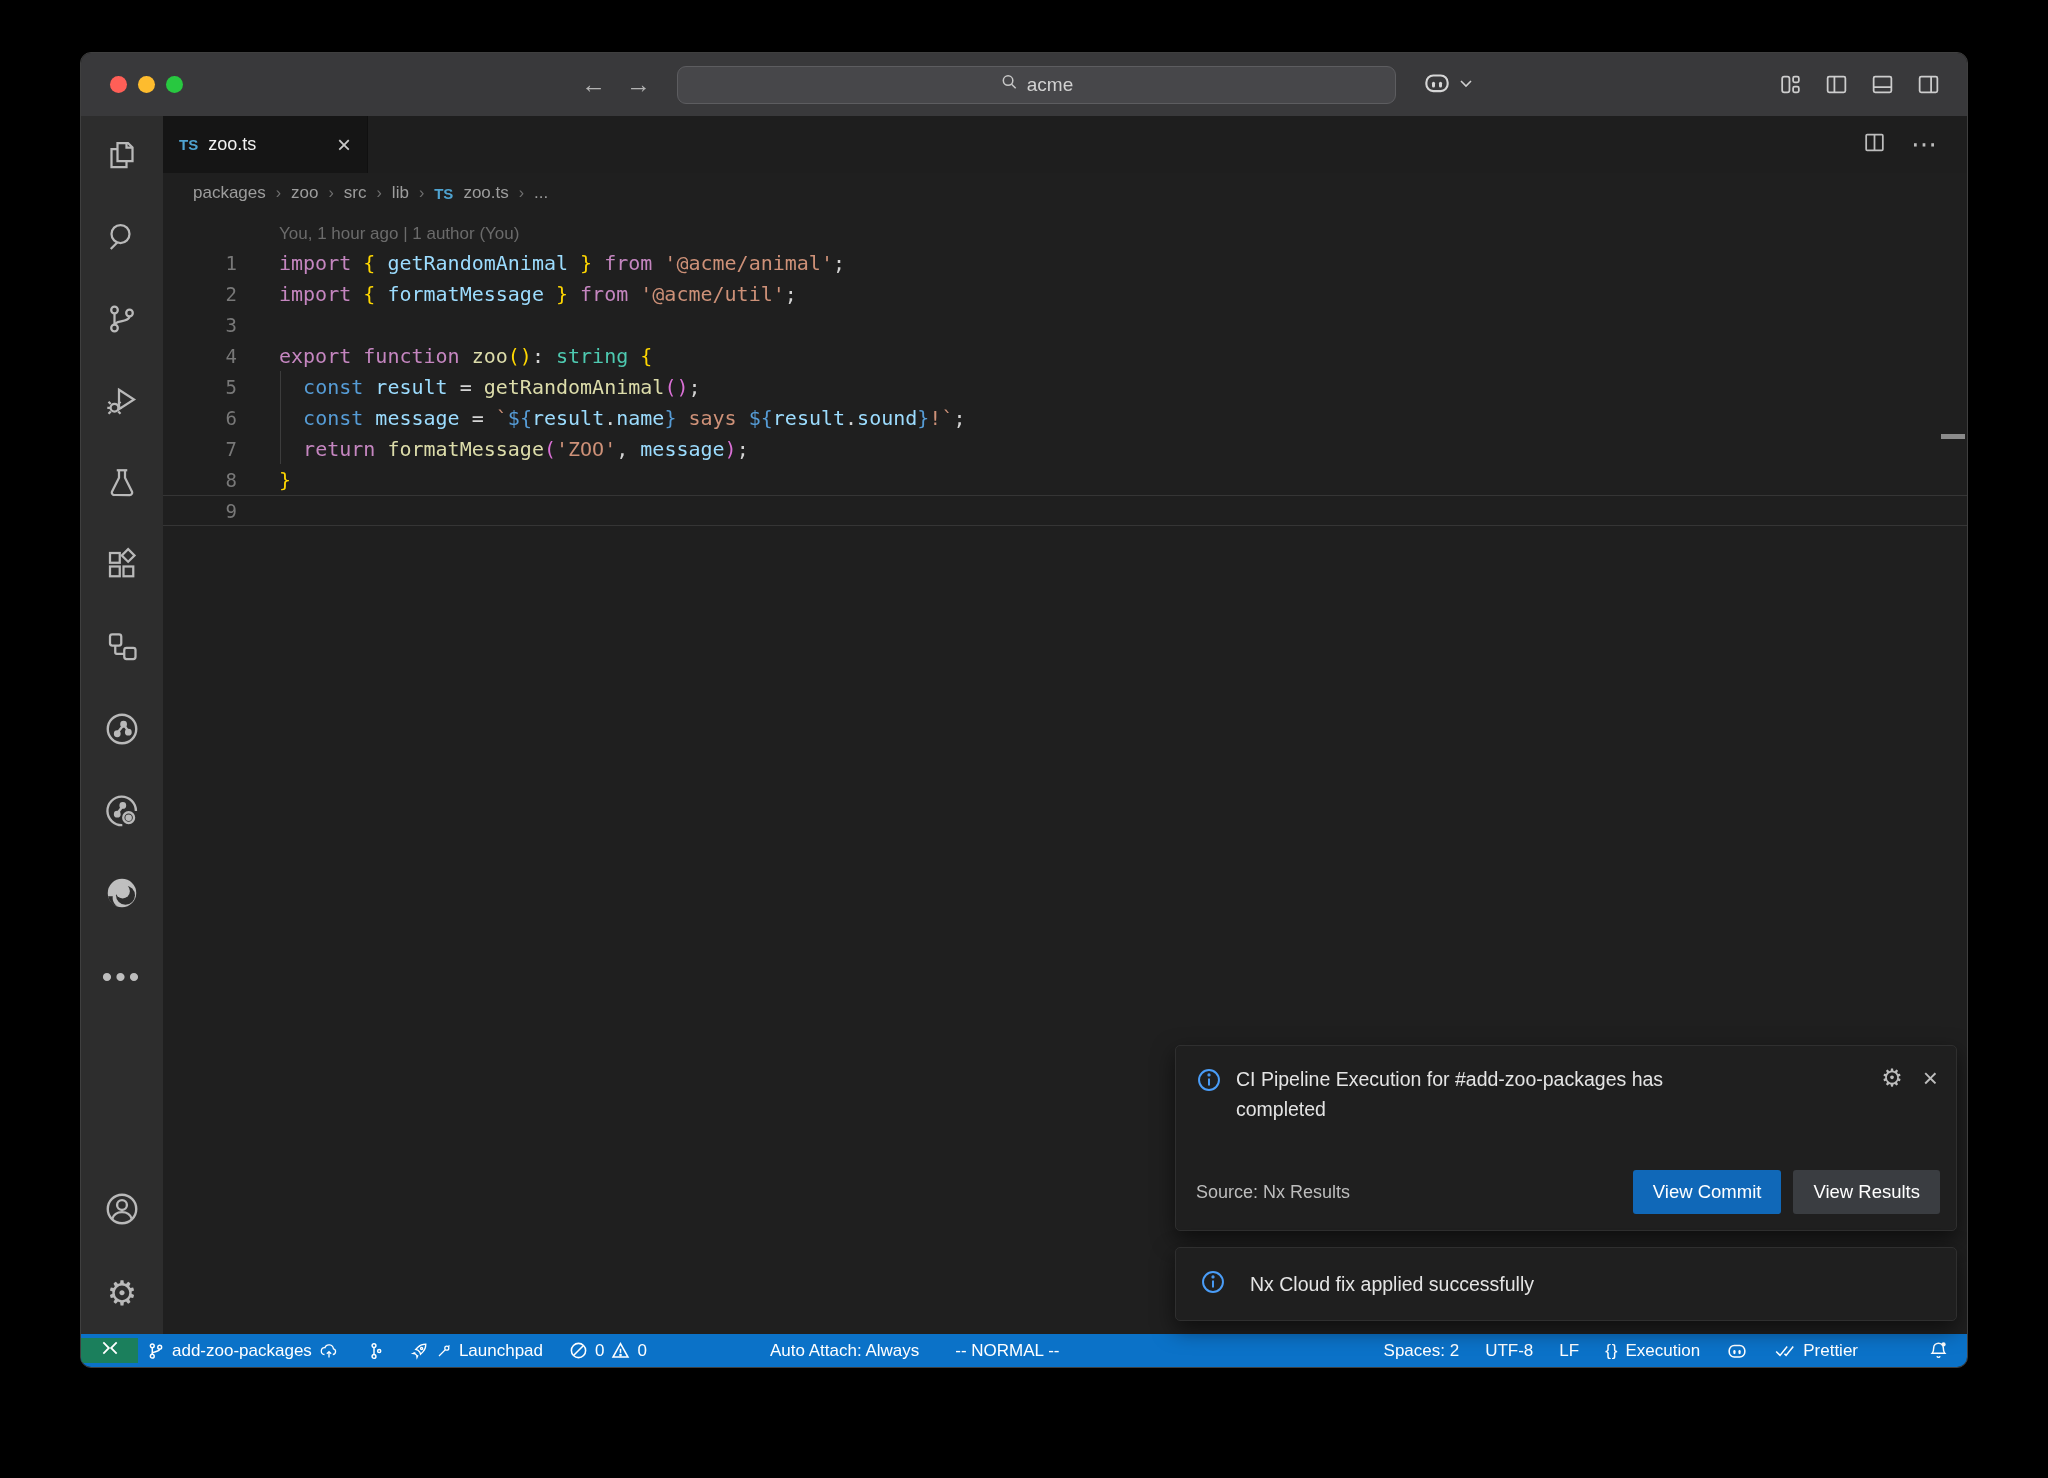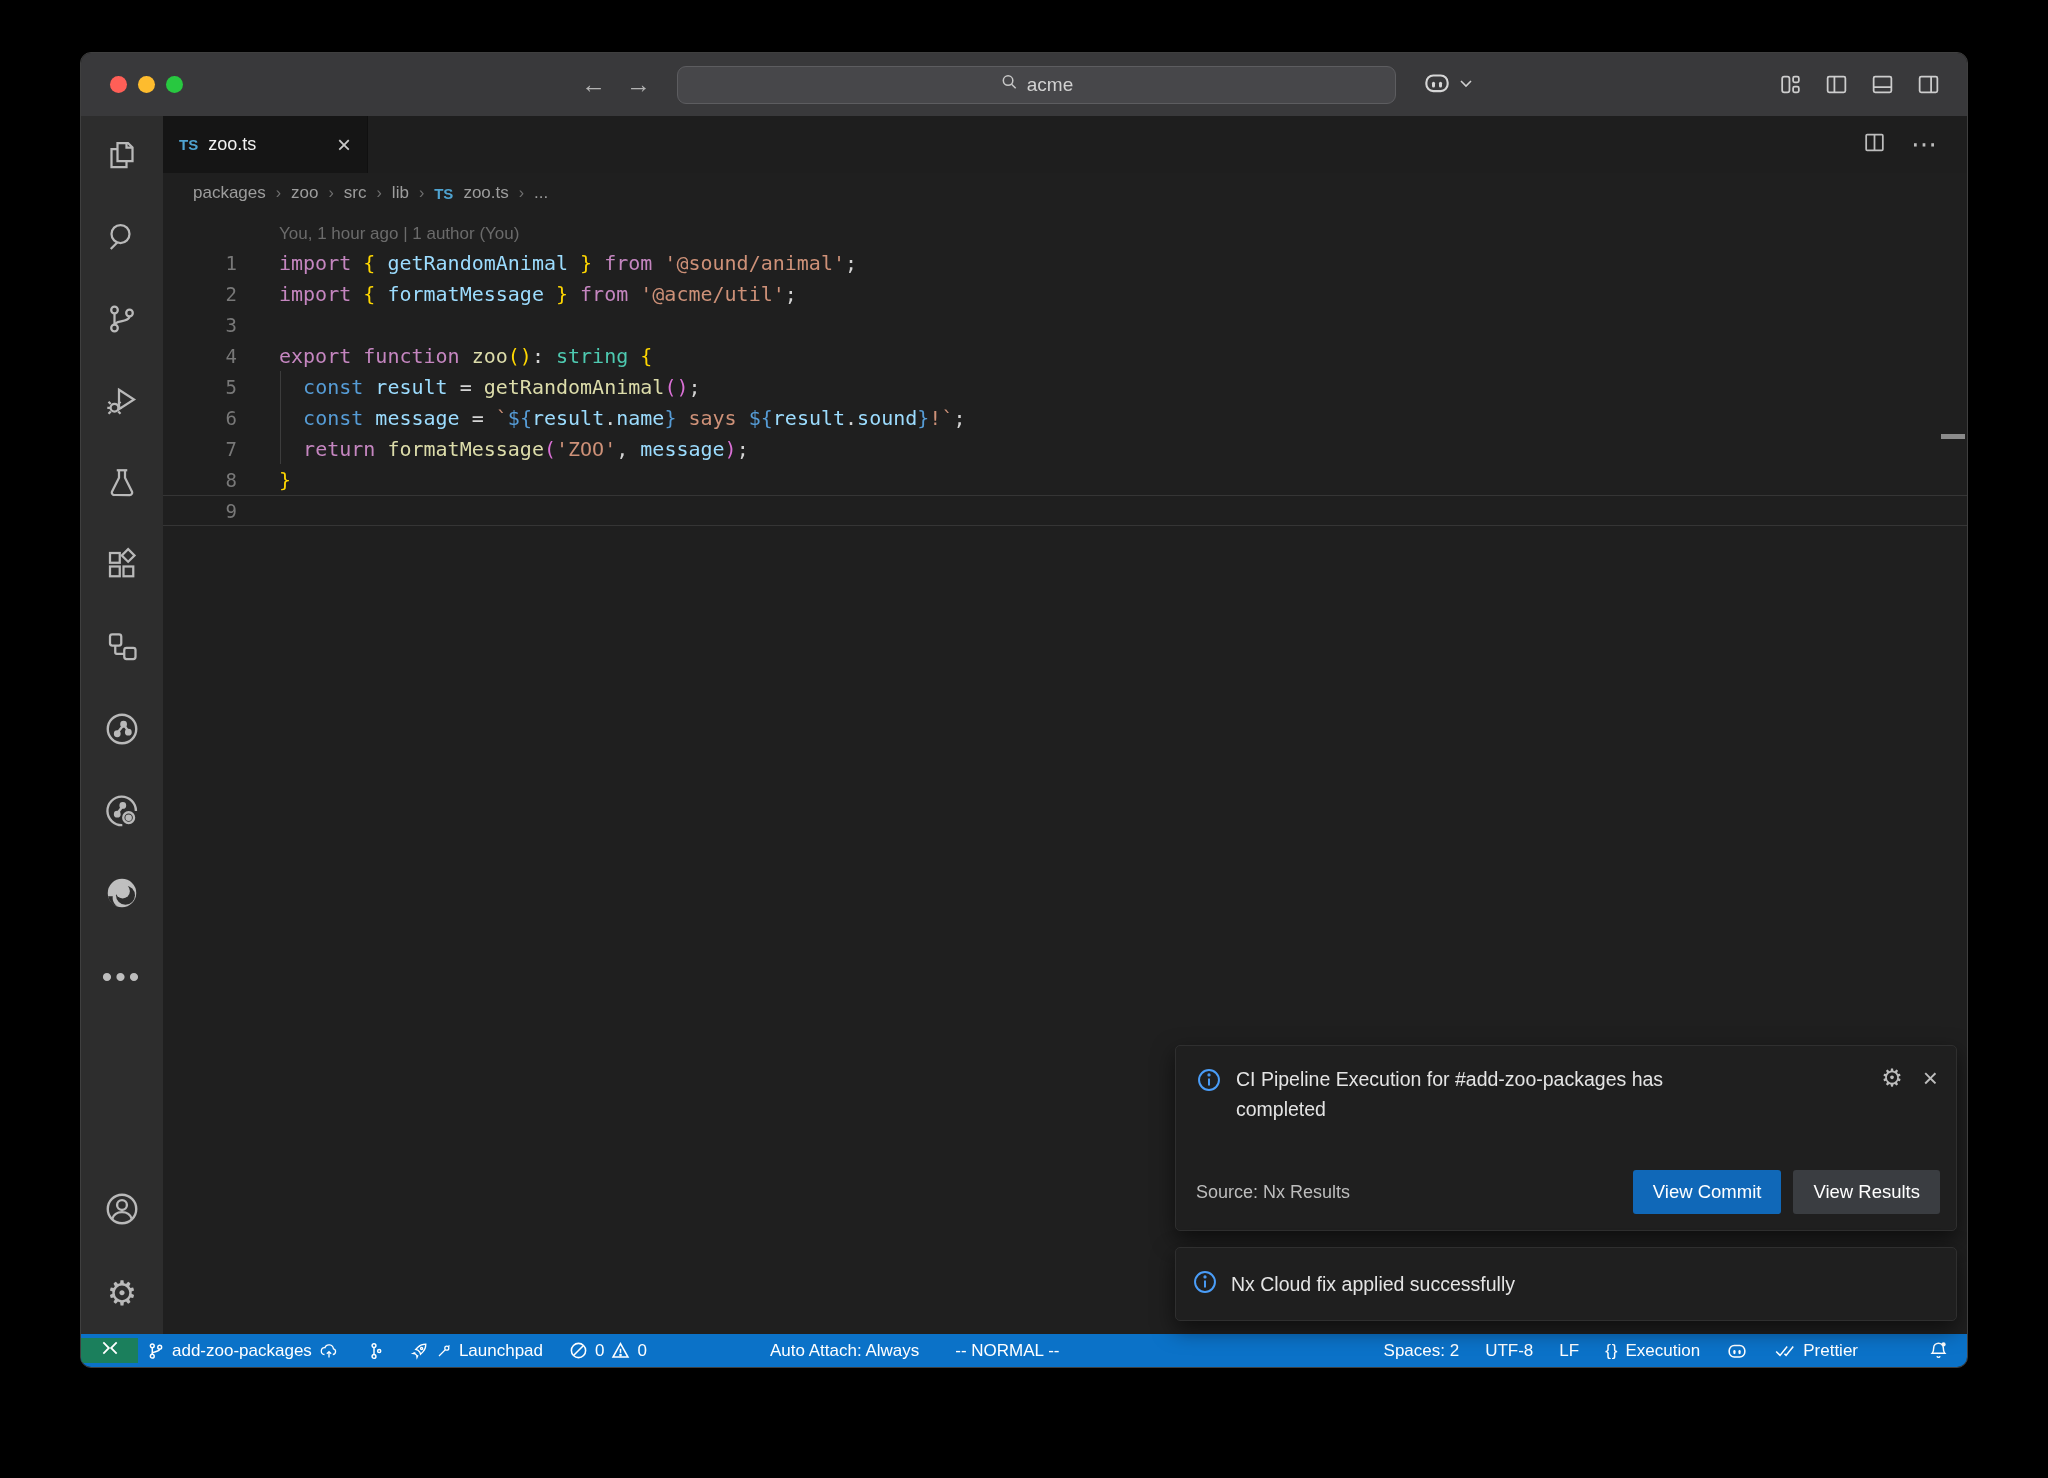--- a/index.html
+++ b/index.html
@@ -53,21 +53,21 @@
   .tk-kw{color:#c586c0} .tk-dkw{color:#569cd6} .tk-var{color:#9cdcfe} .tk-fn{color:#dcdcaa}
   .tk-typ{color:#4ec9b0} .tk-str{color:#ce9178} .tk-b1{color:#ffd700} .tk-b2{color:#da70d6} .tk-pun{color:#d4d4d4}
   .indent-guide { position:absolute; left:117px; top:158px; height:93px; width:1px; background:rgba(255,255,255,0.13); }
   .ruler-mark { position:absolute; right:2px; top:221px; width:24px; height:5px; background:#8b8b8b; }
 
   
   .toasts { position:absolute; right:10px; bottom:46px; width:782px; display:flex; flex-direction:column; gap:16px; }
   .toast { background:#1f1f1f; border:1px solid #2f2f2f; border-radius:5px;
            box-shadow:0 8px 22px rgba(0,0,0,0.55); position:relative; }
   .toast.big { height:186px; padding:18px 18px 16px 20px; }
-  .toast.small { height:74px; padding:0 16px; display:flex; align-items:center; gap:13px; }
+  .toast.small { height:74px; padding:0 24px; display:flex; align-items:center; gap:24px; }
   .toast-head { display:flex; align-items:flex-start; gap:14px; }
   .toast-msg { width:470px; color:#e4e4e4; font-size:19.5px; line-height:30px; }
   .toast-tools { margin-left:auto; display:flex; align-items:center; gap:20px; color:#bdbdbd; }
   .toast-gear { font-size:24px; }
   .toast-close { font-size:26px; line-height:1; }
   .toast-foot { position:absolute; left:20px; right:16px; bottom:16px; display:flex; align-items:center; }
   .toast-src { color:#bdbdbd; font-size:18px; }
   .toast-btns { margin-left:auto; display:flex; gap:12px; }
   .btn { height:44px; display:flex; align-items:center; padding:6px 20px; font-size:18.5px; color:#fff; border-radius:3px; }
   .btn.primary { background:#1068b8; }
@@ -297,21 +297,21 @@
         <span>zoo.ts</span>
           <span class="bc-sep">›</span>
         <span>...</span>
       </div>
 
       <div class="editor">
         <div class="blame">You, 1 hour ago | 1 author (You)</div>
         <div id="code-lines">
             <div class="code-row">
               <div class="gutter">1</div>
-              <div class="codetext"><span class="tk-kw">import</span><span class="tk-pun"> </span><span class="tk-b1">{</span><span class="tk-var"> getRandomAnimal </span><span class="tk-b1">}</span><span class="tk-pun"> </span><span class="tk-kw">from</span><span class="tk-pun"> </span><span class="tk-str">'@sound/animal'</span><span class="tk-pun">;</span></div>
+              <div class="codetext"><span class="tk-kw">import</span><span class="tk-pun"> </span><span class="tk-b1">{</span><span class="tk-var"> getRandomAnimal </span><span class="tk-b1">}</span><span class="tk-pun"> </span><span class="tk-kw">from</span><span class="tk-pun"> </span><span class="tk-str">'@acme/animal'</span><span class="tk-pun">;</span></div>
             </div>
             <div class="code-row">
               <div class="gutter">2</div>
               <div class="codetext"><span class="tk-kw">import</span><span class="tk-pun"> </span><span class="tk-b1">{</span><span class="tk-var"> formatMessage </span><span class="tk-b1">}</span><span class="tk-pun"> </span><span class="tk-kw">from</span><span class="tk-pun"> </span><span class="tk-str">'@acme/util'</span><span class="tk-pun">;</span></div>
             </div>
             <div class="code-row">
               <div class="gutter">3</div>
               <div class="codetext"></div>
             </div>
             <div class="code-row">

